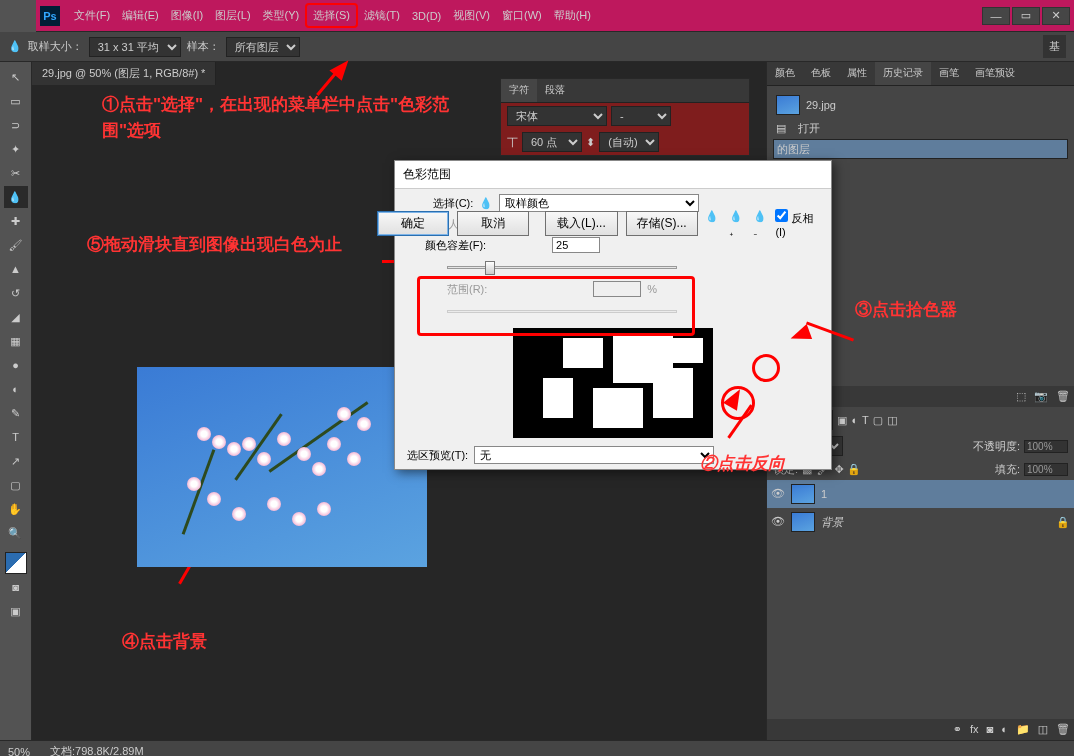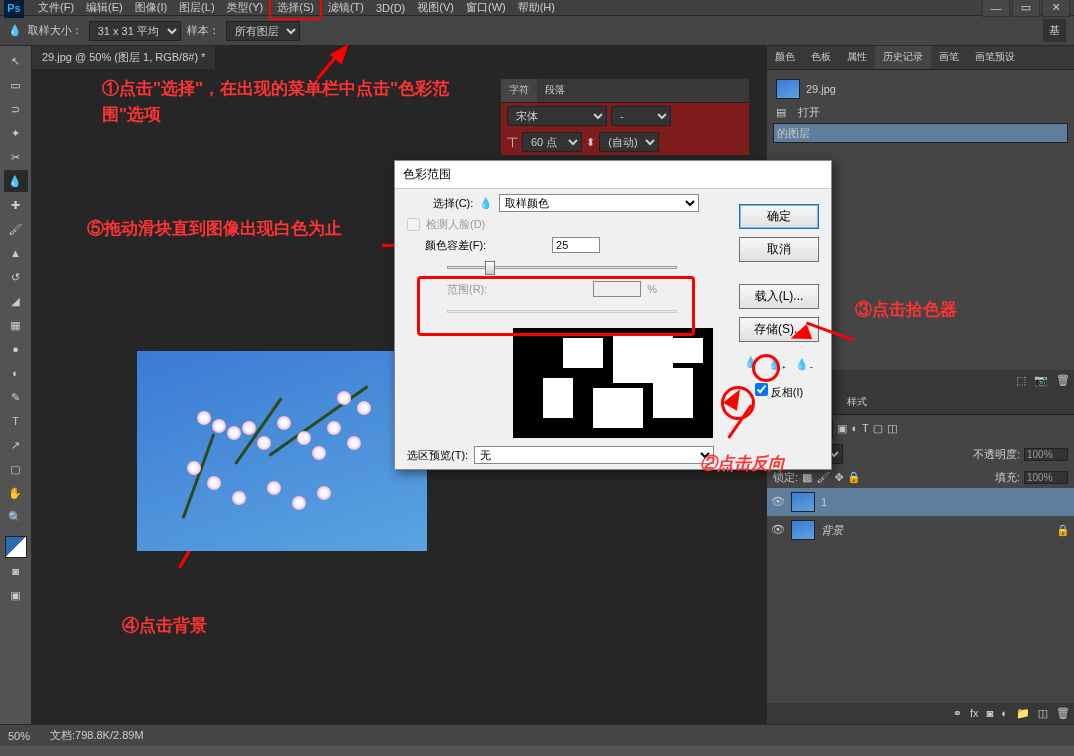--- a/index.html
+++ b/index.html
@@ -1,17 +1,17 @@
 <!DOCTYPE html>
 <html><head>
 <meta charset="utf-8">
 <style>
 *{box-sizing:border-box;margin:0;padding:0;font-family:"Microsoft YaHei",sans-serif;font-size:11px;}
 body{background:#535353;color:#ccc;width:1074px;height:756px;overflow:hidden;position:relative;}
-.menubar{background:#404040;height:16px;display:flex;align-items:center;padding:0 4px;border-bottom:1px solid #282828;}
+.menubar{background:#be185d;height:32px;display:flex;align-items:center;padding:0 4px;border-bottom:1px solid #282828;margin-left:36px;}
 .ps-logo{width:20px;height:20px;background:#001e36;color:#31a8ff;display:flex;align-items:center;justify-content:center;font-weight:bold;font-size:11px;margin-right:8px;}
 .menu-item{padding:3px 6px;cursor:pointer;}
 .menu-item.hl{border:2px solid #ff0000;border-radius:4px;}
 .win-controls{margin-left:auto;display:flex;gap:2px;}
 .win-btn{width:28px;height:18px;background:#464646;border:1px solid #333;display:flex;align-items:center;justify-content:center;}
 .optbar{background:#454545;height:30px;display:flex;align-items:center;padding:0 8px;gap:6px;border-bottom:1px solid #282828;}
 .sel{background:#333;border:1px solid #222;padding:1px 4px;color:#ccc;height:20px;}
 .right-tab{margin-left:auto;background:#333;padding:4px 6px;}
 .main{display:flex;height:678px;}
 .toolbox{width:32px;background:#535353;border-right:1px solid #282828;display:flex;flex-direction:column;align-items:center;padding-top:4px;gap:2px;}
@@ -41,21 +41,21 @@
 .eye{width:14px;height:14px;}
 .statusbar{height:22px;background:#454545;border-top:1px solid #282828;display:flex;align-items:center;padding:0 8px;gap:20px;font-size:10px;}
 
 .dialog{position:absolute;left:394px;top:160px;width:438px;background:#f0f0f0;border:1px solid #888;color:#000;box-shadow:3px 3px 10px rgba(0,0,0,.5);}
 .dlg-title{background:#fff;padding:5px 8px;border-bottom:1px solid #ccc;font-size:12px;}
 .dlg-body{padding:0 12px;position:relative;}
 .dlg-row{display:flex;align-items:center;margin:5px 0;gap:6px;}
 .dlg-sel{border:1px solid #888;padding:1px;width:200px;background:#fff;}
 .dlg-btn{width:80px;padding:3px 0;border:1px solid #707070;background:linear-gradient(#f8f8f8,#e0e0e0);text-align:center;cursor:pointer;font-size:12px;}
 .dlg-btn.primary{border:1px solid #2a6fb0;box-shadow:0 0 0 1px #7eb4e8 inset;}
-.dlg-right{position:absolute;right:12px;top:10px;display:flex;flex-direction:column;gap:8px;align-items:center;}
+.dlg-right{position:absolute;right:12px;top:10px;display:flex;flex-direction:row;gap:8px;align-items:center;}
 .dlg-input{width:48px;border:1px solid #888;padding:1px 3px;}
 .slider{width:230px;height:18px;position:relative;}
 .slider-track{position:absolute;top:8px;left:0;right:0;height:3px;background:linear-gradient(#ccc,#fff);border:1px solid #999;}
 .slider-thumb{position:absolute;top:3px;left:38px;width:10px;height:14px;background:linear-gradient(#fff,#ccc);border:1px solid #777;}
 .preview-box{width:200px;height:110px;margin:8px auto;background:#000;position:relative;overflow:hidden;}
 .preview-white{position:absolute;background:#fff;}
 .redbox{position:absolute;border:3px solid #ff0000;border-radius:4px;}
 .redcircle{position:absolute;border:3px solid #ff0000;border-radius:50%;}
 .chk{width:13px;height:13px;}
 .disabled{color:#999;}
@@ -189,25 +189,20 @@
       <div class="history-row sel">
         <span>的图层</span>
       </div>
     </div>
     <div class="panel-dark">
       <span>⬚</span>
       <span>📷</span>
       <span>🗑</span>
     </div>
 
-    <div class="panel-tabs">
-      <div class="ptab active">图层</div>
-      <div class="ptab">通道</div>
-      <div class="ptab">样式</div>
-    </div>
     <div class="prop-row">
       <select class="sel" style="width:60px"><option>ρ 类型</option></select>
       <span>▣</span>
       <span>◐</span>
       <span>T</span>
       <span>▢</span>
       <span>◫</span>
     </div>
     <div class="prop-row">
       <select class="sel" style="width:70px"><option>正常</option></select>

